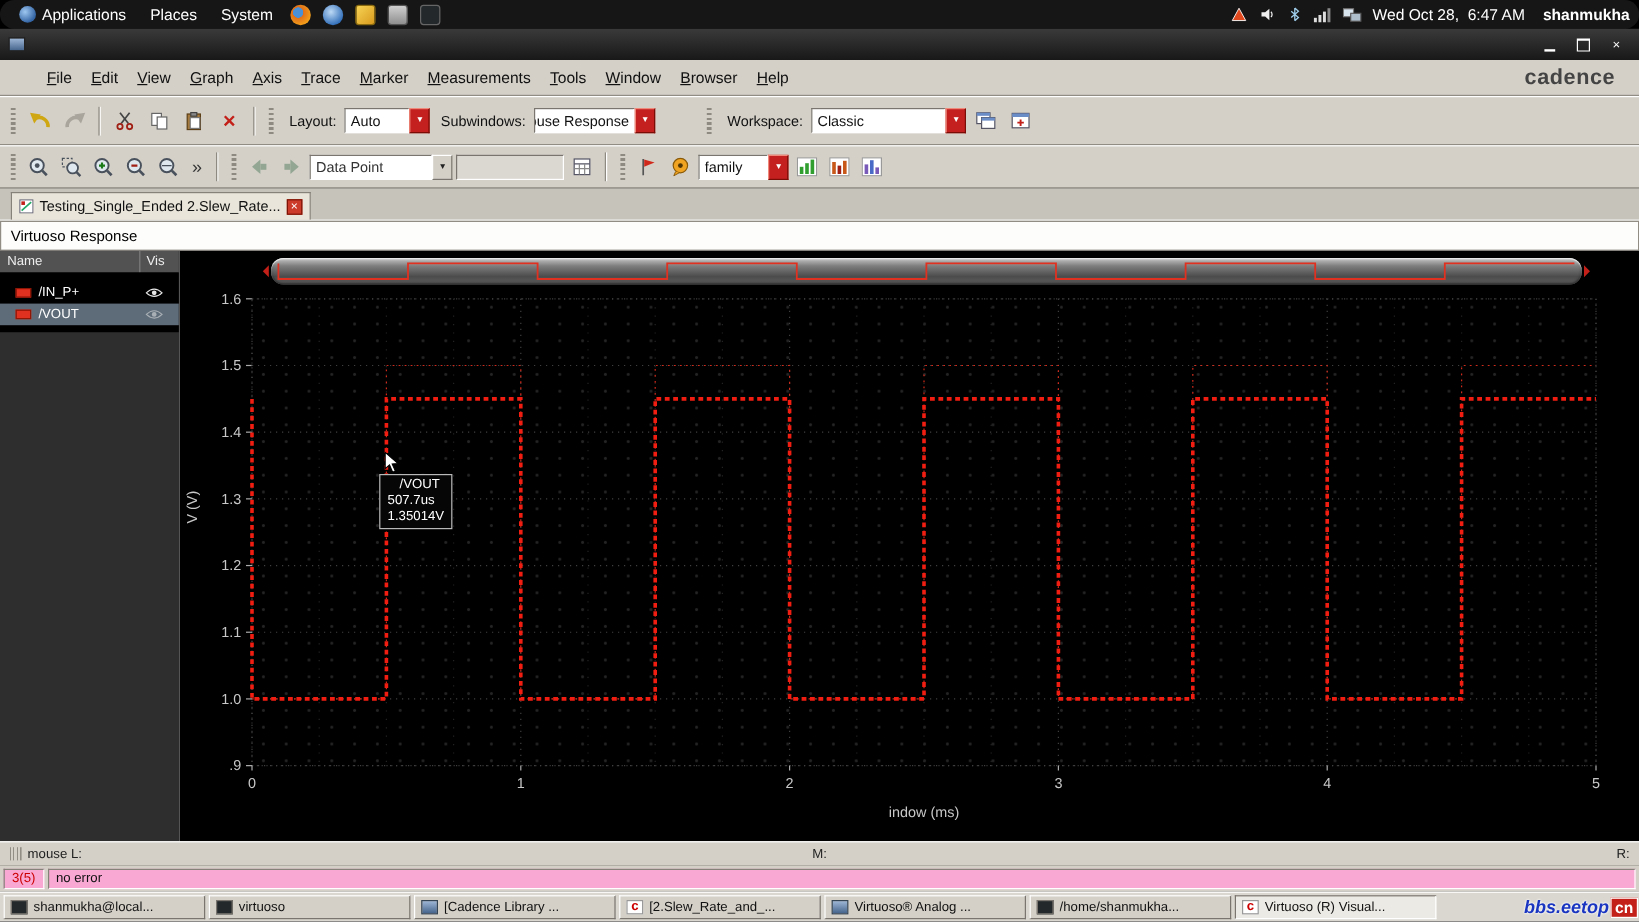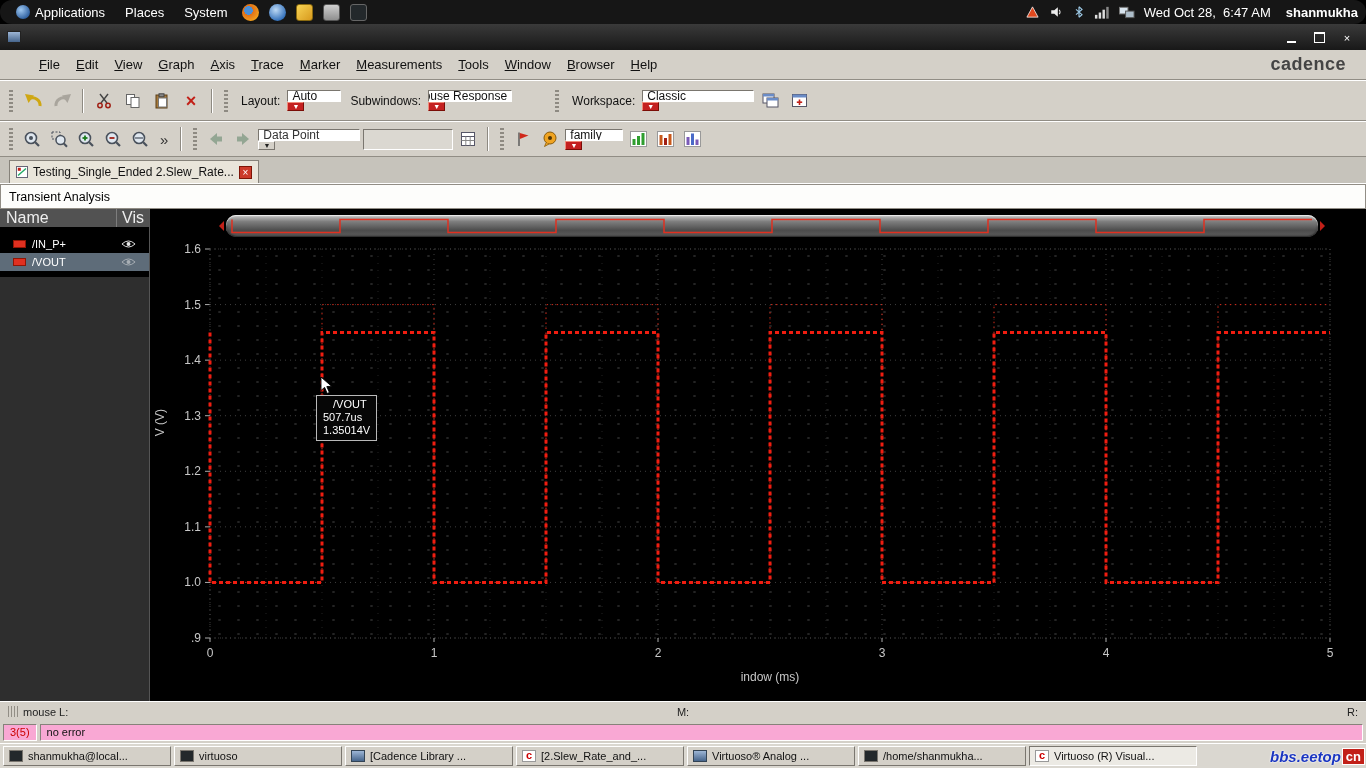--- a/index.html
+++ b/index.html
@@ -39,40 +39,40 @@
   .brand{margin-left:auto;padding-right:16px;font-size:18px;font-weight:bold;color:#444;letter-spacing:.5px;}
 
   
   .toolbar1{top:80px;height:41px;background:#d4d0c8;border-top:1px solid #fff;border-bottom:1px solid #918d85;display:flex;align-items:center;padding:0 5px;gap:3px;}
   .toolbar2{top:121px;height:36px;background:#d4d0c8;border-top:1px solid #fff;border-bottom:1px solid #918d85;display:flex;align-items:center;padding:0 5px;gap:3px;}
   .tb-btn{width:26px;height:26px;display:flex;align-items:center;justify-content:center;border:1px solid transparent;cursor:default;}
   .tb-btn.small{width:24px;height:24px;}
   .grip{width:4px;height:22px;margin:0 4px;background:repeating-linear-gradient(180deg,#8e8a82 0 2px,#d4d0c8 2px 4px);}
   .sep{width:0;height:24px;border-left:1px solid #8e8a82;border-right:1px solid #fff;margin:0 4px;}
   .tb-label{font-size:12px;color:#111;margin:0 4px 0 6px;}
-  .combo{display:flex;align-items:stretch;height:21px;flex-direction:column;}
+  .combo{display:flex;align-items:stretch;height:21px;}
   .combo-field{background:#fff;border:1px solid;border-color:#7a766f #fff #fff #7a766f;display:flex;align-items:center;padding:0 4px;font-size:12px;color:#111;overflow:hidden;white-space:nowrap;}
   .combo-field.clip{justify-content:flex-end;}
   .combo-btn{width:17px;background:#c42020;border:1px solid;border-color:#ef8a7a #7a0d06 #7a0d06 #ef8a7a;color:#fff;font-size:7px;display:flex;align-items:center;justify-content:center;}
   .combo-btn.gray{background:#d4d0c8;border-color:#fff #7a766f #7a766f #fff;color:#222;}
   .search-input{width:90px;height:21px;border:1px solid;border-color:#7a766f #fff #fff #7a766f;background:#dbd8d1;font-size:12px;padding:0 4px;font-family:"Liberation Sans",sans-serif;}
   .overflow{font-size:15px;color:#333;padding:0 5px;}
   .del-x{color:#c22018;font-size:18px;font-weight:bold;line-height:16px;}
 
   
   .tabbar{top:157px;height:27px;background:#c6c3bb;border-bottom:1px solid #fff;display:flex;align-items:flex-end;padding:0 0 0 9px;}
   .tab{display:flex;align-items:center;gap:5px;height:23px;background:#e9e5da;border:1px solid #86827a;border-bottom:none;padding:0 6px;font-size:12px;color:#111;}
   .tab-close{width:13px;height:13px;background:#cc3a2a;border:1px solid #7d1406;color:#fff;font-size:10px;line-height:11px;text-align:center;}
 
   
   .content{top:184px;height:517px;background:#d4d0c8;}
   .plot-header{position:absolute;top:0;left:0;right:0;height:25px;background:#fdfdfb;border:1px solid #918d85;display:flex;align-items:center;padding-left:8px;font-size:12.5px;color:#000;}
   .content-body{position:absolute;top:25px;left:0;right:0;bottom:0;display:flex;}
   .signal-panel{width:150px;background:#262626;display:flex;flex-direction:column;border-right:1px solid #555;}
-  .sp-header{display:flex;height:18px;background:#525252;color:#eee;font-size:16px;align-items:center;}
+  .sp-header{display:flex;height:18px;background:#525252;color:#eee;font-size:11px;align-items:center;}
   .sp-name{flex:1;padding-left:6px;border-right:1px solid #7d7d7d;height:100%;display:flex;align-items:center;}
   .sp-vis{width:32px;padding-left:5px;}
   .signal-rows{background:#000;padding-top:8px;padding-bottom:6px;}
   .sig-row{display:flex;align-items:center;height:18px;font-size:11px;color:#fff;padding-left:13px;}
   .sig-row.selected{background:#5e6c79;}
   .sig-swatch{width:13px;height:8px;background:#e03020;border:1px solid #8f1505;margin-right:6px;flex:none;}
   .sig-name{flex:1;}
   .sig-eye{width:28px;flex:none;display:flex;align-items:center;}
   .sig-filler{flex:1;background:#2e2e2e;}
 
@@ -390,21 +390,21 @@
           <rect x="0.5" y="0.5" width="11" height="11" fill="#fff" stroke="#667"></rect>
           <line x1="2" y1="9.5" x2="10" y2="2.5" stroke="#2a6" stroke-width="1.4"></line>
           <rect x="1.8" y="1.8" width="3" height="3" fill="#c22018"></rect>
         </svg>
       <span>Testing_Single_Ended 2.Slew_Rate...</span>
       <span class="tab-close">×</span>
     </span>
   </div>
 
   <div class="band content">
-    <div class="plot-header">Transient Analysis</div>
+    <div class="plot-header">Virtuoso Response</div>
     <div class="content-body">
 
       <div class="signal-panel">
         <div class="sp-header">
           <span class="sp-name">Name</span>
           <span class="sp-vis">Vis</span>
         </div>
         <div class="signal-rows" id="signal-rows">
             <div class="sig-row">
               <span class="sig-swatch"></span>

